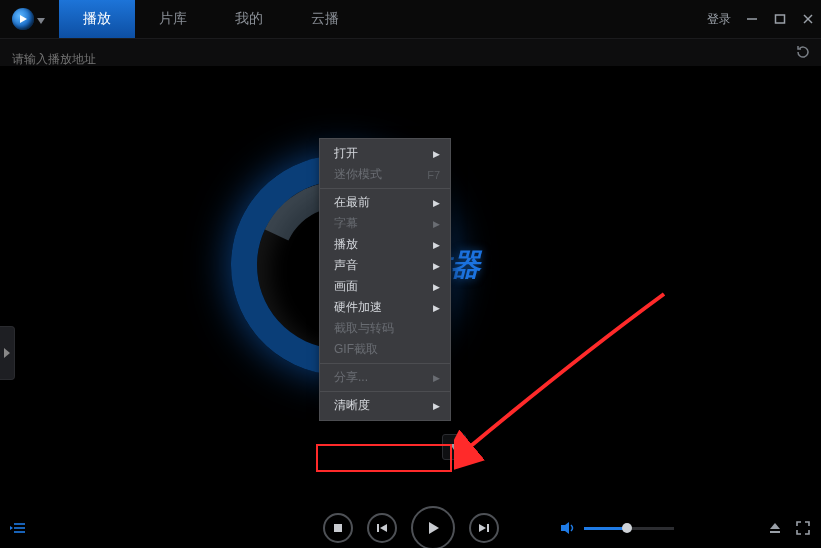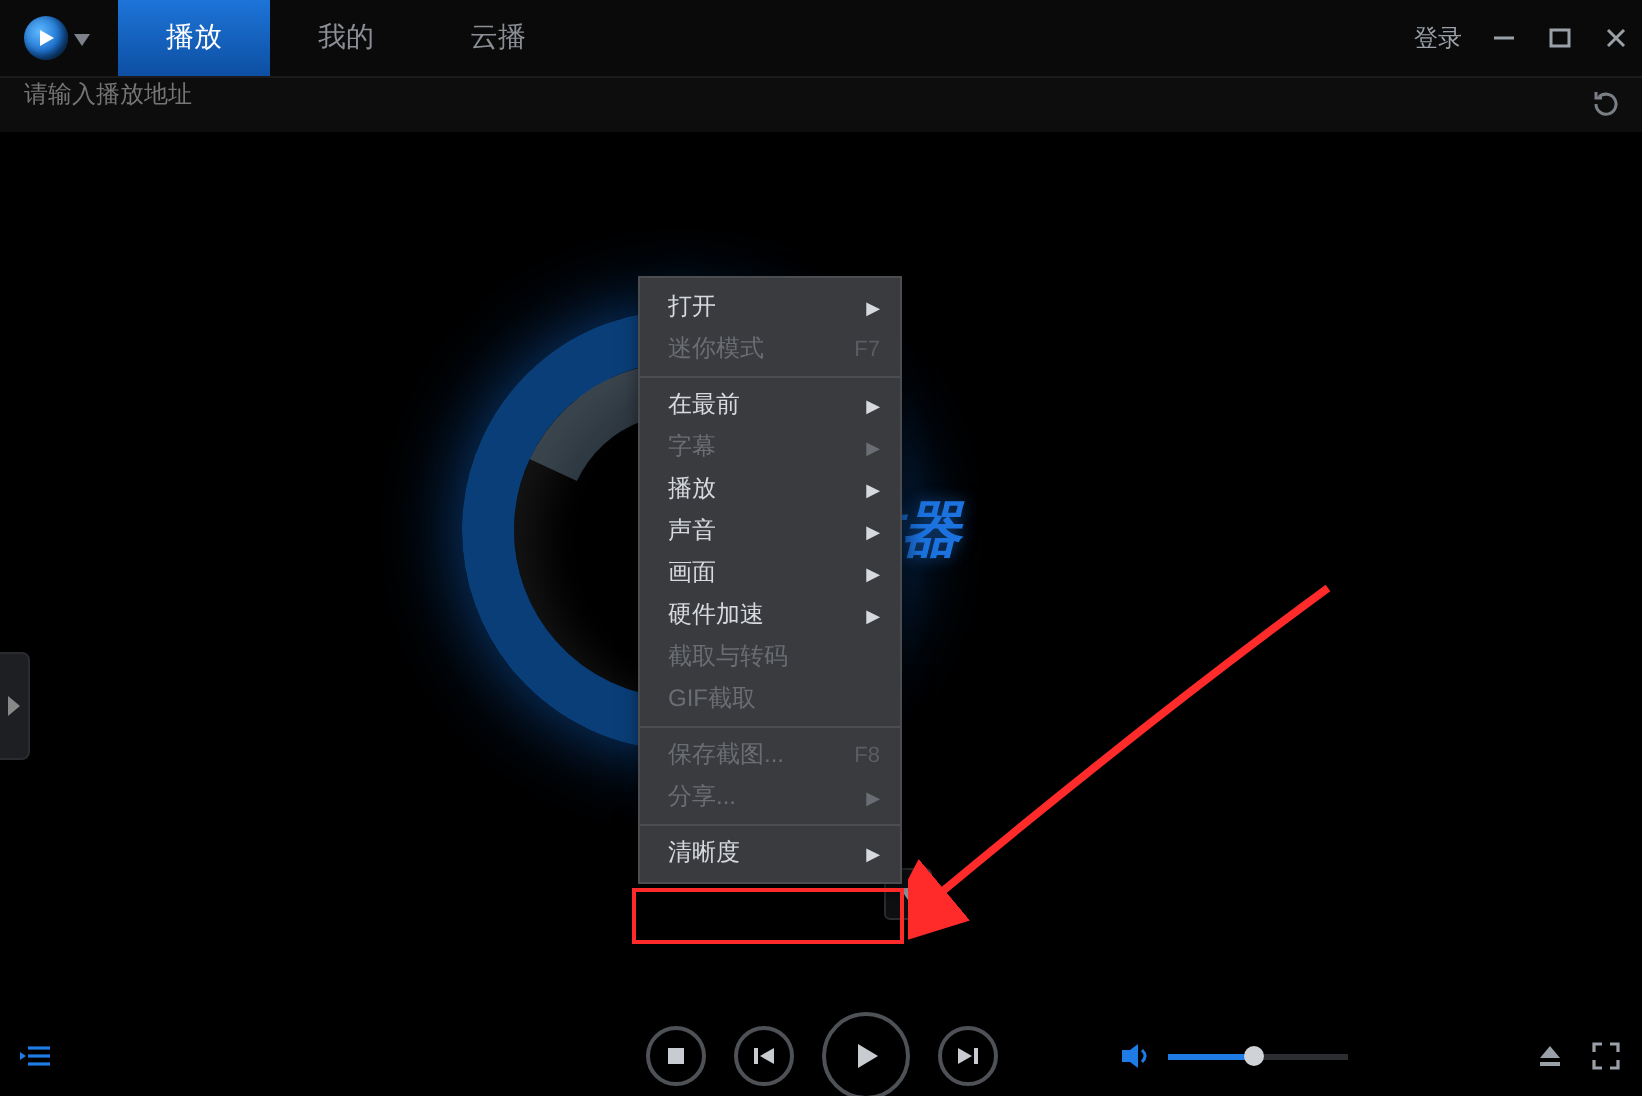--- a/index.html
+++ b/index.html
@@ -9,21 +9,21 @@
   .logo svg{width:10px;height:10px;fill:#fff}
   .logo-drop{margin-left:3px}
   .tabs{display:flex;margin-left:14px;height:100%}
   .tab{height:100%;padding:0 24px;display:flex;align-items:center;font-size:14px;color:#8a8f96;cursor:pointer}
   .tab.active{background:linear-gradient(#1d74d8,#0d4fa3);color:#fff}
   .winctrl{position:absolute;right:6px;top:0;height:100%;display:flex;align-items:center;gap:14px;color:#9aa0a8;font-size:12px}
   .winctrl span{cursor:pointer}
   .wicon{width:14px;height:14px;display:flex;align-items:center;justify-content:center}
   .wicon svg{stroke:#9aa0a8;fill:none;stroke-width:1.5}
   
-  .addr{height:28px;border-top:1px solid #1b1b1d;border-bottom:1px solid #1b1b1d;background:#0d0d0e;display:flex;align-items:flex-start;padding:0 10px;color:#5b5f66;font-size:12px;position:relative}
+  .addr{height:28px;border-top:1px solid #1b1b1d;border-bottom:1px solid #1b1b1d;background:#0d0d0e;display:flex;align-items:flex-end;padding:0 10px;color:#5b5f66;font-size:12px;position:relative}
   .addr input{flex:1;background:transparent;border:none;outline:none;color:#cfd3d8;font-size:12px}
   .refresh{position:absolute;right:10px;top:5px;cursor:pointer}
   
   .main{position:absolute;top:66px;left:0;right:0;bottom:40px;background:#000;overflow:hidden}
   .bg-glow{position:absolute;left:50%;top:50%;transform:translate(-50%,-60%);width:360px;height:220px;pointer-events:none}
   .ring{position:absolute;left:0;top:0;width:220px;height:220px;border-radius:50%;border:26px solid #0a3e78;box-sizing:border-box;box-shadow:0 0 40px rgba(20,110,220,.6),inset 10px 10px 20px rgba(255,255,255,.08);transform:rotate(-20deg)}
   .ring::after{content:"";position:absolute;inset:0;border-radius:50%;border-top:26px solid rgba(180,220,255,.25);border-right:26px solid transparent;border-bottom:26px solid transparent;border-left:26px solid transparent}
   .brand-text{position:absolute;left:190px;top:90px;font-size:30px;font-style:italic;font-weight:700;color:#1c73e0;text-shadow:0 0 8px rgba(36,130,240,.5)}
   
   .side-tab{position:absolute;left:0;top:260px;width:14px;height:52px;background:#1e1f23;border:1px solid #2a2b2f;border-left:none;border-radius:0 4px 4px 0;display:flex;align-items:center;justify-content:center;cursor:pointer}
@@ -64,20 +64,21 @@
         <polygon points="2,1 9,5 2,9"></polygon>
       </svg>
   </div>
   <span class="logo-drop">
     <svg width="8" height="6" viewBox="0 0 8 6">
         <polygon points="0,0 8,0 4,6" fill="#7d828a"></polygon>
       </svg>
   </span>
   <div class="tabs" id="tabs">
       <div class="tab active">播放</div>
+      <div class="tab">片库</div>
       <div class="tab">我的</div>
       <div class="tab">云播</div>
     </div>
   <div class="winctrl">
     <span>登录</span>
     <span class="wicon">
         <svg width="12" height="12" viewBox="0 0 12 12">
           <line x1="1" y1="6" x2="11" y2="6"></line>
         </svg>
       </span>
@@ -157,24 +158,20 @@
         <span>硬件加速</span>
         <span class="arrow">▶</span>
       </div>
       <div class="mrow disabled">
         <span>截取与转码</span>
       </div>
       <div class="mrow disabled">
         <span>GIF截取</span>
       </div>
       <div class="msep"></div>
-      <div class="mrow disabled">
-        <span>保存截图...</span>
-        <span class="sc">F8</span>
-      </div>
       <div class="mrow disabled">
         <span>分享...</span>
         <span class="arrow">▶</span>
       </div>
       <div class="msep"></div>
       <div class="mrow">
         <span>清晰度</span>
         <span class="arrow">▶</span>
       </div>
     </div>

